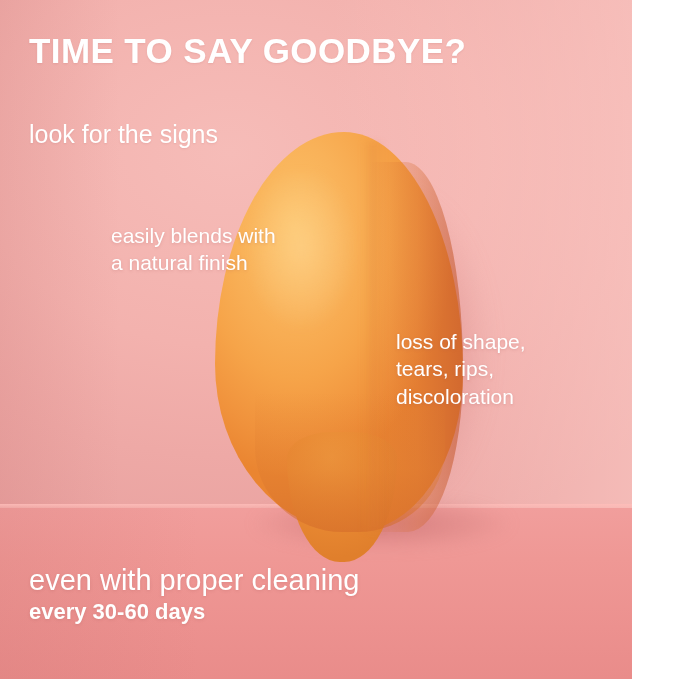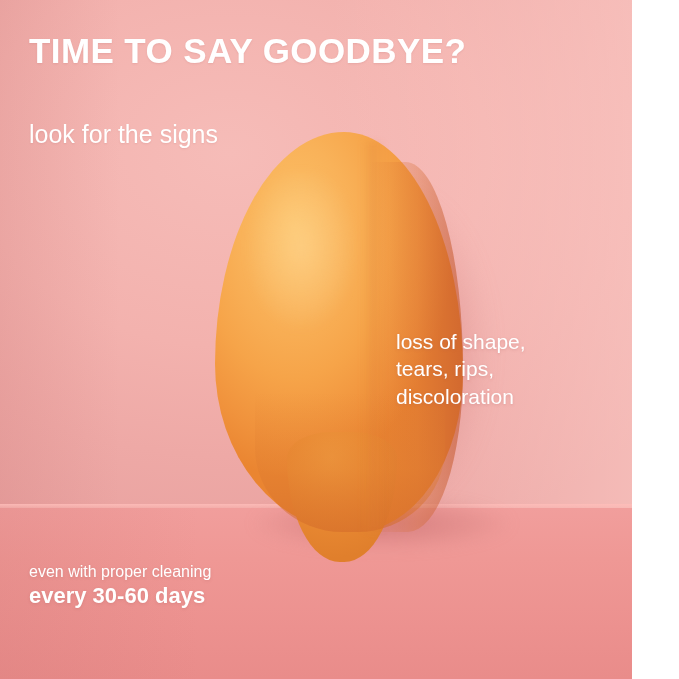--- a/index.html
+++ b/index.html
@@ -156,21 +156,21 @@
   .note-loss    { left: 396px; top: 328px; }
   .note-bounce  { left: 396px; top: 426px; }
 
   .footer {
     position: absolute;
     left: 29px; top: 562px;
     color: #ffffff;
     text-shadow: 0 1px 3px rgba(170,90,90,0.25);
   }
   .footer-line1 {
-    font-size: 16px;
+    font-size: 29px;
     font-weight: 400;
     line-height: 1.25;
   }
   .footer-line2 {
     font-size: 26px;
     font-weight: 700;
     line-height: 1.25;
   }
   .footer-line3 {
     font-size: 22px;
@@ -199,20 +199,22 @@
     <div class="sponge-tip"></div>
     <div class="sponge-right-dark"></div>
     <div class="sponge-bottom-dark"></div>
     <div class="sponge-highlight"></div>
     <div class="sponge-crease"></div>
   </div>
 
   <div class="headline">TIME TO SAY GOODBYE?</div>
   <div class="subhead">look for the signs</div>
 
+  <div class="note note-blend">easily blends with
+a natural finish</div>
   <div class="note note-loss">loss of shape,
 tears, rips,
 discoloration</div>
 
   <div class="footer">
     <div class="footer-line1">even with proper cleaning</div>
     <div class="footer-line3">every 30-60 days</div>
   </div>
 
 </div>

